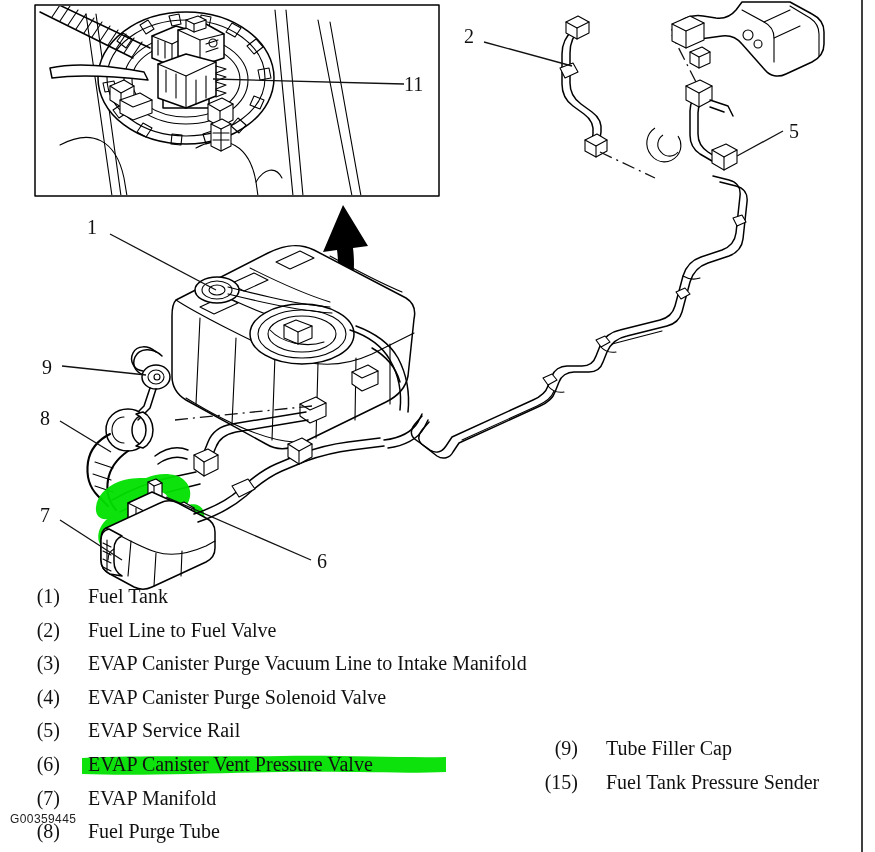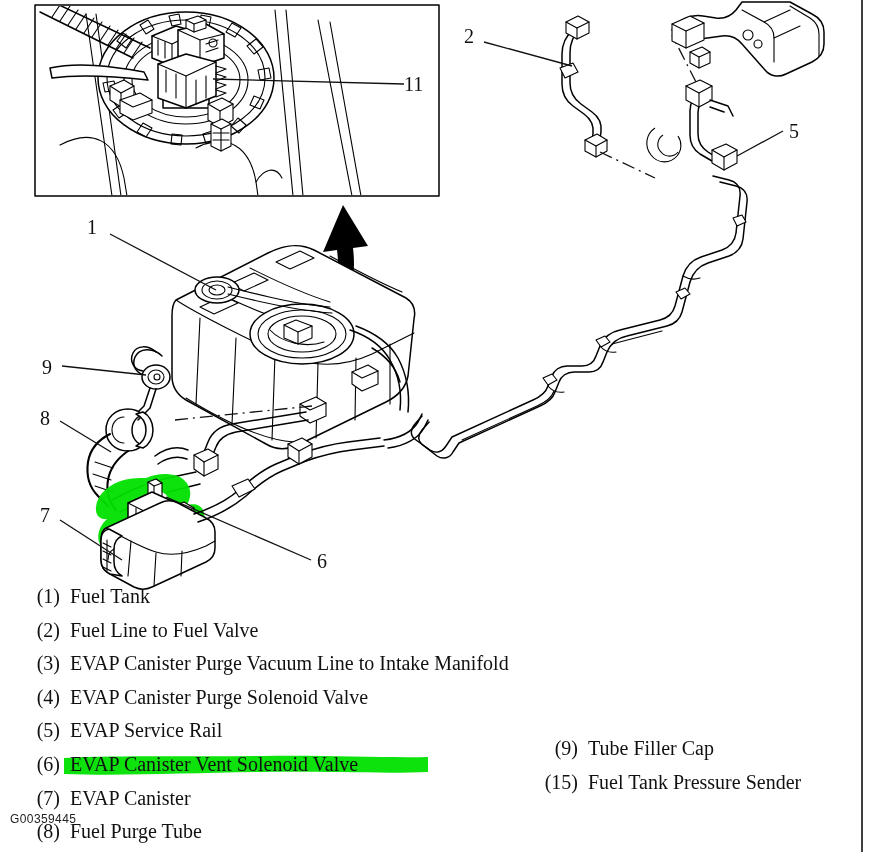--- a/index.html
+++ b/index.html
@@ -52,21 +52,21 @@
     line-height: 1;
     width: 44px;
     text-align: right;
     flex: 0 0 auto;
     color: #111;
   }
   .legend-label {
     font-family: "Liberation Serif", serif;
     font-size: 20px;
     line-height: 1;
-    margin-left: 10px;
+    margin-left: 28px;
     color: #111;
     position: relative;
     flex: 0 0 auto;
   }
   .legend-row.highlighted .legend-label {
     z-index: 2;
   }
   .hl-swipe {
     position: absolute;
     left: -6px;
@@ -672,26 +672,26 @@
         <span class="legend-num">(5)</span>
         <span class="legend-label">EVAP Service Rail</span>
       </div>
       <div class="legend-row highlighted">
         <span class="legend-num">(6)</span>
         <span class="legend-label">
           <svg class="hl-swipe" viewBox="0 0 364 21" preserveAspectRatio="none">
             <path fill="#00E000" fill-opacity="0.95" d="M 0 3 C 60 0 130 2 200 1 C 260 0 320 3 364 2
                      L 364 17 C 320 19 258 16 198 17 C 128 18 58 21 0 19 Z"></path>
           </svg>
-          <span>EVAP Canister Vent Solenoid Valve</span>
+          <span>EVAP Canister Vent Pressure Valve</span>
         </span>
       </div>
       <div class="legend-row">
         <span class="legend-num">(7)</span>
-        <span class="legend-label">EVAP Canister</span>
+        <span class="legend-label">EVAP Manifold</span>
       </div>
       <div class="legend-row">
         <span class="legend-num">(8)</span>
         <span class="legend-label">Fuel Purge Tube</span>
       </div>
     </div>
 
     <div class="legend-col right">
       <div class="legend-row">
         <span class="legend-num">(9)</span>

